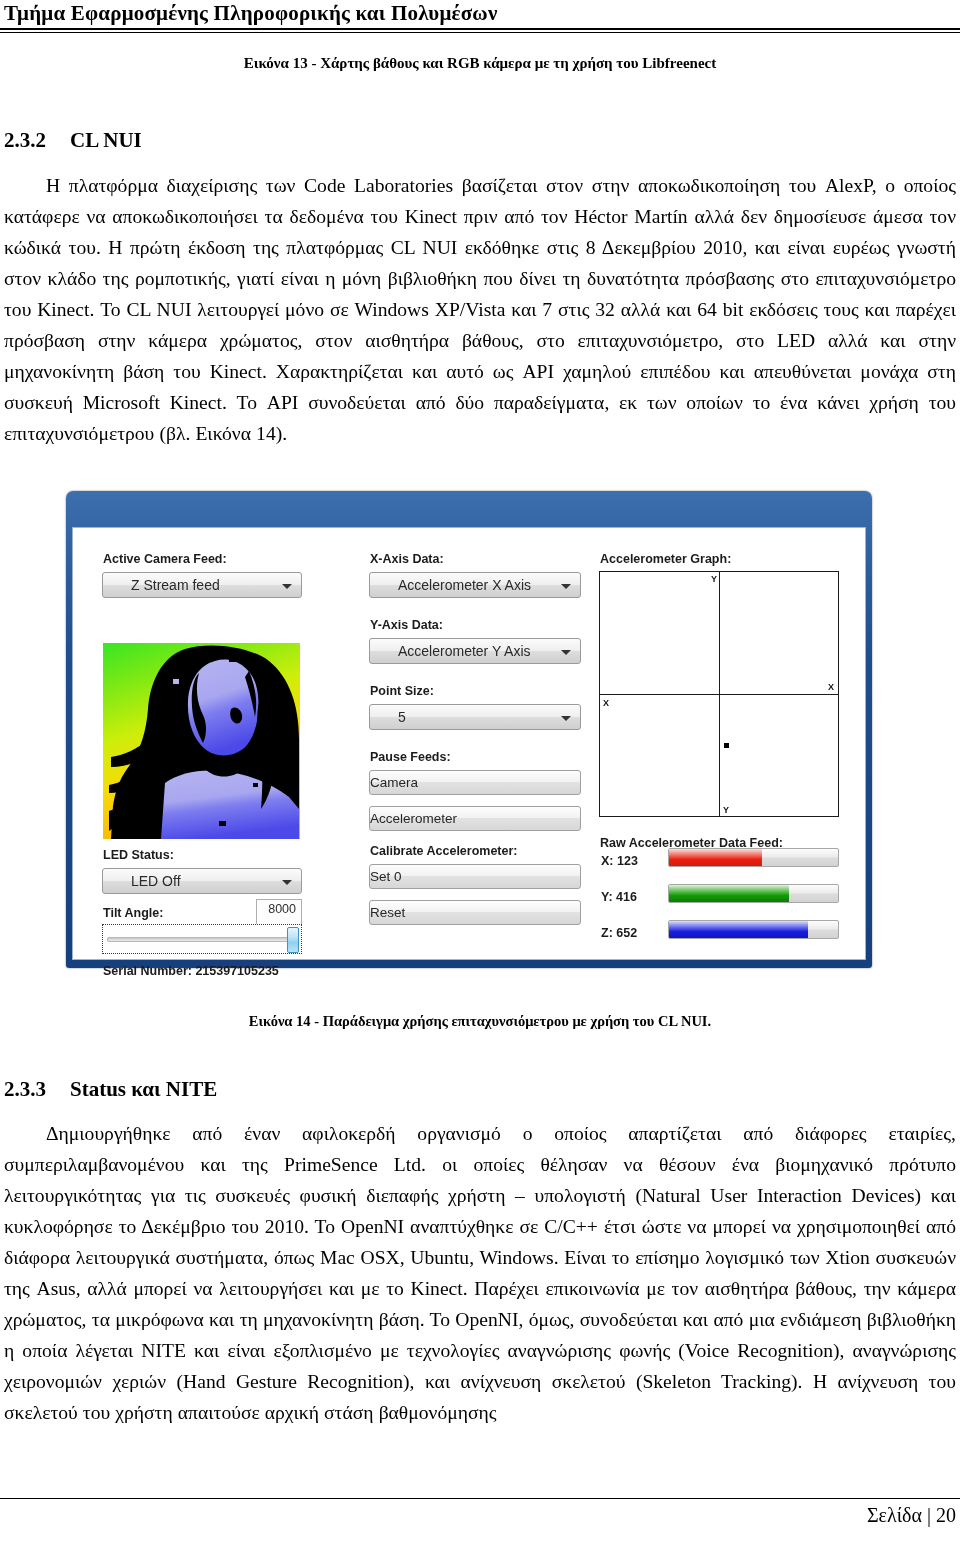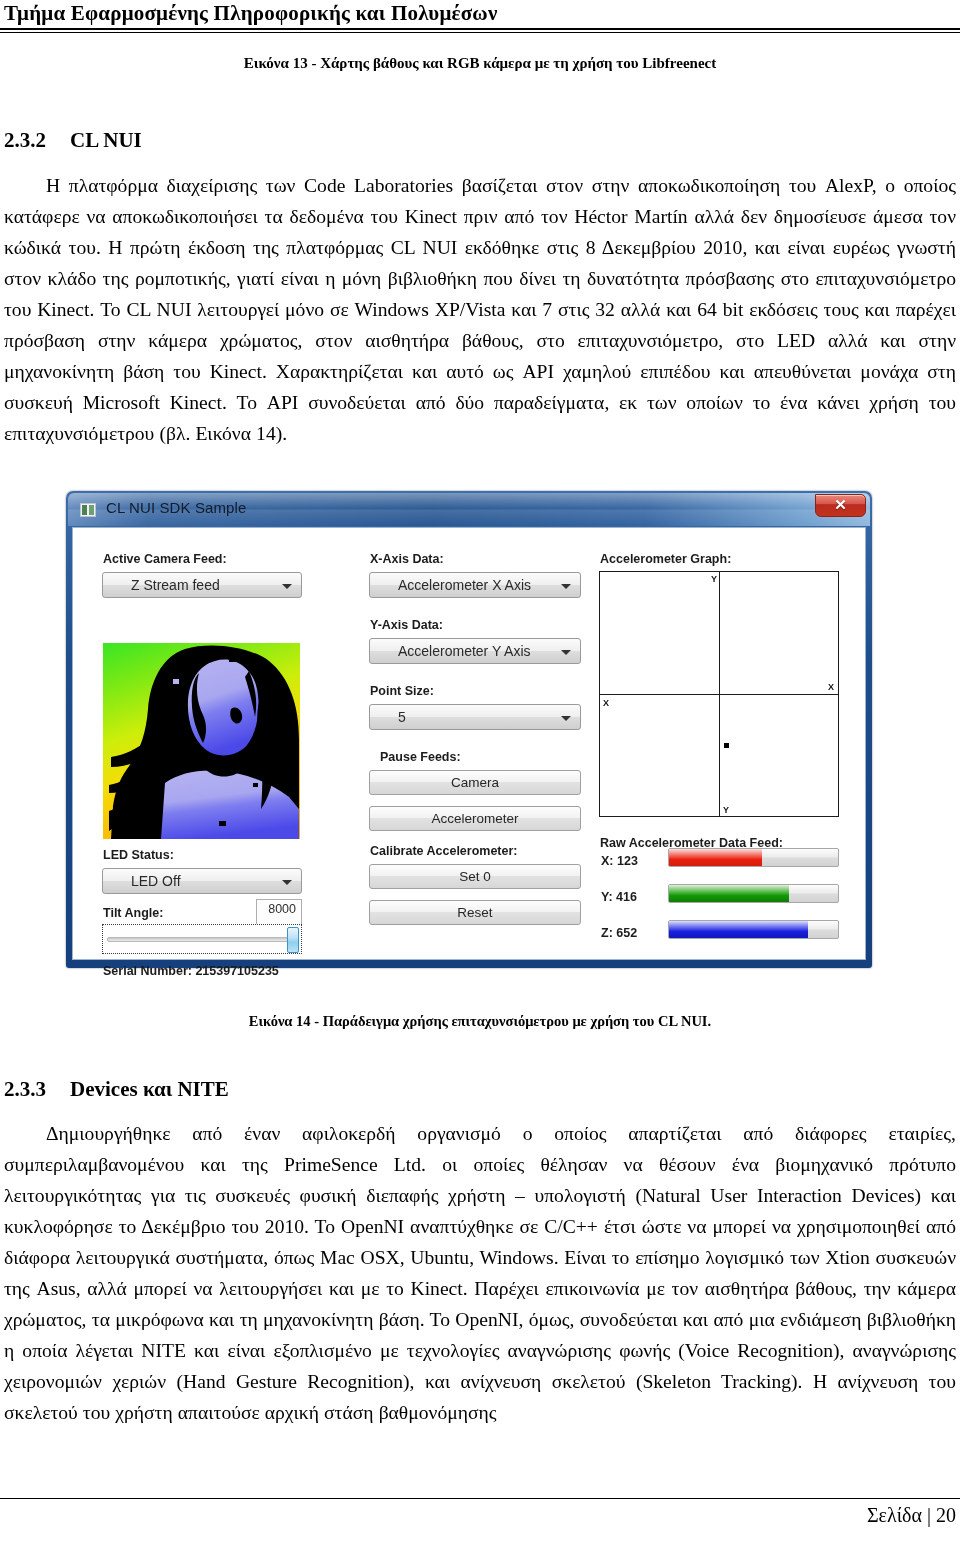--- a/index.html
+++ b/index.html
@@ -252,21 +252,20 @@
     border: 1px solid #a0a0a0;
     border-radius: 3px;
     background: linear-gradient(180deg,#fdfdfd 0%, #f2f2f2 47%, #e2e2e2 50%, #d7d7d7 100%);
     box-sizing: border-box;
     cursor: pointer;
   }
   .btn span {
     position: absolute;
     left: 0; right: 0;
     top: 4px;
-    text-align: center;
     font-family: "Liberation Sans", sans-serif;
     font-size: 13.5px;
     color: #272727;
   }
 
   
   .depth-feed {
     position: absolute;
     left: 30px;
     top: 115px;
@@ -402,27 +401,20 @@
 
 <div class="fig-caption fig-caption-13">Εικόνα 13 - Χάρτης βάθους και RGB κάμερα  με τη χρήση του Libfreenect</div>
 
 <div class="section-heading" id="sec-232">
   <span class="num">2.3.2</span><span>CL NUI</span>
 </div>
 <div class="body-par" id="par-232">Η πλατφόρμα διαχείρισης των Code Laboratories βασίζεται στον στην αποκωδικοποίηση του AlexP, ο οποίος κατάφερε να αποκωδικοποιήσει τα δεδομένα του Kinect πριν από τον Héctor Martín αλλά δεν δημοσίευσε άμεσα τον κώδικά του. Η πρώτη έκδοση της πλατφόρμας CL NUI εκδόθηκε στις 8 Δεκεμβρίου 2010, και είναι ευρέως γνωστή στον κλάδο της ρομποτικής, γιατί είναι η μόνη βιβλιοθήκη που δίνει τη δυνατότητα πρόσβασης στο επιταχυνσιόμετρο του Kinect. Το CL NUI λειτουργεί μόνο σε Windows XP/Vista και 7 στις 32 αλλά και 64 bit εκδόσεις τους και παρέχει πρόσβαση στην κάμερα χρώματος, στον αισθητήρα βάθους, στο επιταχυνσιόμετρο, στο LED αλλά και στην μηχανοκίνητη βάση του Kinect. Χαρακτηρίζεται και αυτό ως API χαμηλού επιπέδου και απευθύνεται μονάχα στη συσκευή Microsoft Kinect. Το API συνοδεύεται από δύο παραδείγματα, εκ των οποίων το ένα κάνει χρήση του επιταχυνσιόμετρου (βλ. Εικόνα 14).</div>
 
 <div class="app-window">
 
-  <div class="app-titlebar">
-    <div class="app-icon"></div>
-    <div class="app-title-text">CL NUI SDK Sample</div>
-    <div class="close-btn">
-      <span>✕</span>
-    </div>
-  </div>
 
   <div class="app-client">
 
     <div class="lbl" style="left:30px; top:24px;">Active Camera Feed:</div>
 
     <div class="combo" style="left:29px; top:44px; width:200px;">
       <span class="cv">Z Stream feed</span>
       <span class="arrow"></span>
     </div>
 
@@ -494,21 +486,21 @@
       <span class="cv">Accelerometer Y Axis</span>
       <span class="arrow"></span>
     </div>
 
     <div class="lbl" style="left:297px; top:156px;">Point Size:</div>
     <div class="combo" style="left:296px; top:176px; width:212px;">
       <span class="cv">5</span>
       <span class="arrow"></span>
     </div>
 
-    <div class="lbl" style="left:307px; top:222px;">Pause Feeds:</div>
+    <div class="lbl" style="left:297px; top:222px;">Pause Feeds:</div>
     <div class="btn" style="left:296px; top:242px; width:212px;">
       <span>Camera</span>
     </div>
     <div class="btn" style="left:296px; top:278px; width:212px;">
       <span>Accelerometer</span>
     </div>
 
     <div class="lbl" style="left:297px; top:316px;">Calibrate Accelerometer:</div>
     <div class="btn" style="left:296px; top:336px; width:212px;">
       <span>Set 0</span>
@@ -545,18 +537,18 @@
     <div class="bar" style="left:595px; top:392px; width:171px;">
       <div class="fill blue" id="bar-z-fill" style="width: 82%;"></div>
     </div>
 
   </div>
 </div>
 
 <div class="fig-caption fig-caption-14">Εικόνα 14 - Παράδειγμα χρήσης επιταχυνσιόμετρου με χρήση του CL NUI.</div>
 
 <div class="section-heading" id="sec-233">
-  <span class="num">2.3.3</span><span>Devices και NITE</span>
+  <span class="num">2.3.3</span><span>Status και NITE</span>
 </div>
 <div class="body-par" id="par-233">Δημιουργήθηκε από έναν αφιλοκερδή οργανισμό ο οποίος απαρτίζεται από διάφορες εταιρίες, συμπεριλαμβανομένου και της PrimeSence Ltd. οι οποίες θέλησαν να θέσουν ένα βιομηχανικό πρότυπο λειτουργικότητας για τις συσκευές φυσική διεπαφής χρήστη – υπολογιστή (Natural User Interaction Devices) και κυκλοφόρησε το Δεκέμβριο του 2010. Το OpenNI αναπτύχθηκε σε C/C++ έτσι ώστε να μπορεί να χρησιμοποιηθεί από διάφορα λειτουργικά συστήματα, όπως Mac OSX, Ubuntu, Windows. Είναι το επίσημο λογισμικό των Xtion συσκευών της Asus, αλλά μπορεί να λειτουργήσει και με το Kinect. Παρέχει επικοινωνία με τον αισθητήρα βάθους, την κάμερα χρώματος, τα μικρόφωνα και τη μηχανοκίνητη βάση. Το OpenNI, όμως, συνοδεύεται και από μια ενδιάμεση βιβλιοθήκη η οποία λέγεται NITE και είναι εξοπλισμένο με τεχνολογίες αναγνώρισης φωνής (Voice Recognition), αναγνώρισης χειρονομιών χεριών (Hand Gesture Recognition), και ανίχνευση σκελετού (Skeleton Tracking). Η ανίχνευση του σκελετού του χρήστη απαιτούσε αρχική στάση βαθμονόμησης</div>
 
 <div class="footer-rule"></div>
 <div class="footer-text">Σελίδα | 20</div>
 
 </body></html>

